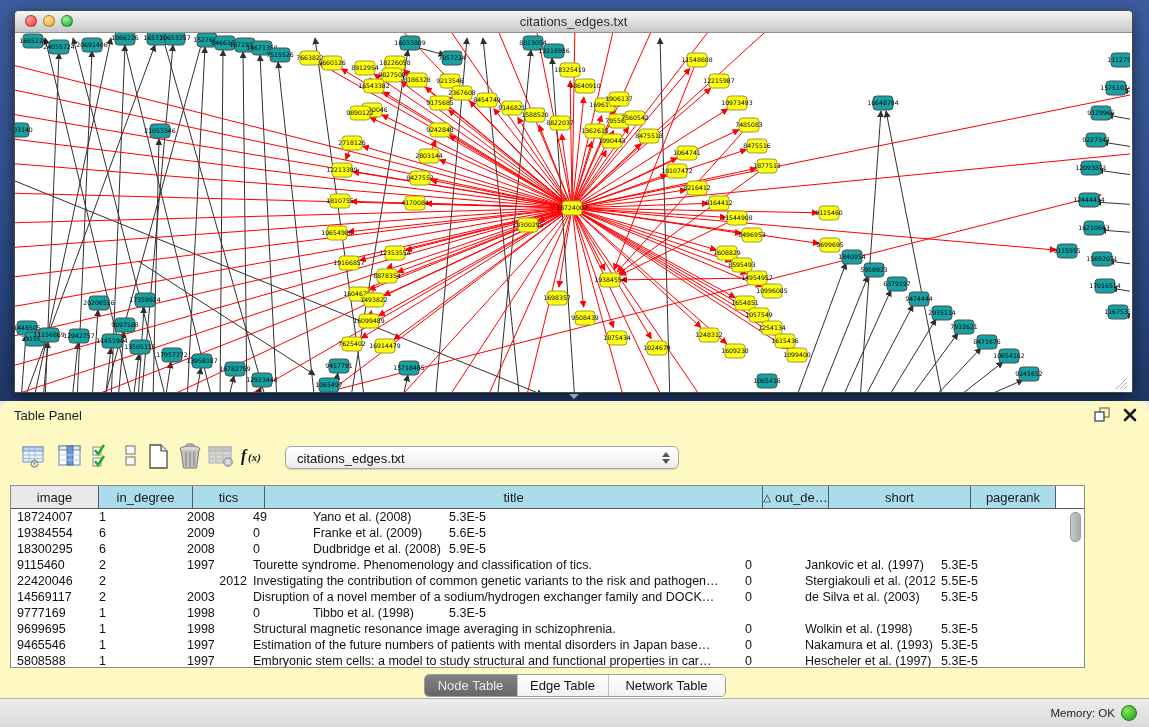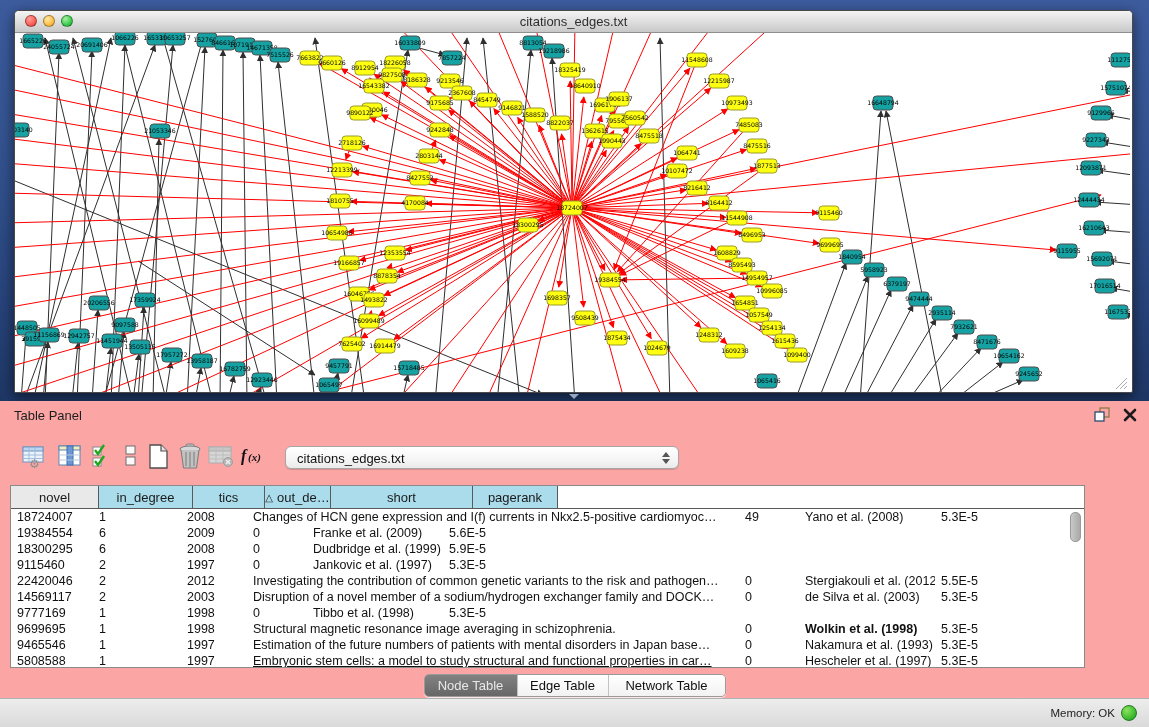--- a/index.html
+++ b/index.html
@@ -18,21 +18,21 @@
     background:linear-gradient(180deg,#f4f4f4 0%,#dcdcdc 55%,#c8c8c8 100%);
     border-bottom:1px solid #8f8f8f;position:relative;}
   .titlebar .title{position:absolute;left:0;right:0;top:3px;text-align:center;
     font-size:13px;color:#2f2f2f;}
   .lights{position:absolute;left:10px;top:4px;display:flex;gap:6px;}
   .light{width:12px;height:12px;border-radius:50%;box-sizing:border-box;border:1px solid rgba(0,0,0,.35);}
   .canvas{position:relative;width:1115px;height:359px;background:#fff;overflow:hidden;}
   .canvas svg{display:block;}
   .grip{position:absolute;right:2px;bottom:2px;width:14px;height:14px;opacity:.55;}
   
-  .panel{position:absolute;left:0;top:401px;width:1149px;height:326px;background:#fca5a5;}
+  .panel{position:absolute;left:0;top:401px;width:1149px;height:326px;background:#fef9c3;border-radius:10px;}
   .panel-title{position:absolute;left:14px;top:7px;font-size:13px;color:#1d1d1d;}
   .panel-winbtns{position:absolute;right:12px;top:6px;display:flex;gap:12px;align-items:center;}
   .toolbar{position:absolute;left:0;top:40px;height:34px;width:100%;}
   .tool{position:absolute;top:2px;cursor:default;}
   .combo{position:absolute;left:285px;top:5px;width:394px;height:23px;box-sizing:border-box;
     border:1px solid #a6a6a6;border-radius:6px;
     background:linear-gradient(180deg,#ffffff 0%,#f3f3f3 70%,#e9e9e9 100%);
     box-shadow:0 1px 1px rgba(0,0,0,.15);}
   .combo .val{position:absolute;left:11px;top:4px;font-size:13px;color:#111;}
   .combo .step{position:absolute;right:7px;top:3px;width:10px;text-align:center;}
@@ -868,77 +868,80 @@
       <div class="step">
         <div class="up"></div>
           <div class="dn"></div>
       </div>
     </div>
   </div>
 
   <div class="tablebox">
     <div class="thead" id="thead">
         <div class="th" style="width: 88px; background: rgb(233, 233, 233);">
-          <span>novel</span>
+          <span>image</span>
         </div>
         <div class="th" style="width: 94px; background: rgb(170, 220, 236);">
           <span>in_degree</span>
         </div>
         <div class="th" style="width: 72px; background: rgb(170, 220, 236);">
           <span>tics</span>
+        </div>
+        <div class="th" style="width: 498px; background: rgb(170, 220, 236);">
+          <span>title</span>
         </div>
         <div class="th" style="width: 66px; background: rgb(170, 220, 236);">
           <span style="font-size: 10px;">△</span>
           <span>out_de…</span>
         </div>
         <div class="th" style="width: 142px; background: rgb(170, 220, 236);">
           <span>short</span>
         </div>
         <div class="th" style="width: 85px; background: rgb(170, 220, 236);">
           <span>pagerank</span>
         </div>
       </div>
     <div id="tbody">
         <div class="trow">
           <div class="td" style="width: 82px;">18724007</div>
           <div class="td" style="width: 88px;">1</div>
           <div class="td" style="width: 66px;">2008</div>
-          <div class="td" style="width: 492px;">Changes of HCN gene expression and I(f) currents in Nkx2.5-positive cardiomyoc…</div>
           <div class="td" style="width: 60px;">49</div>
           <div class="td" style="width: 136px;">Yano et al. (2008)</div>
           <div class="td" style="width: 79px;">5.3E-5</div>
         </div>
         <div class="trow">
           <div class="td" style="width: 82px;">19384554</div>
           <div class="td" style="width: 88px;">6</div>
           <div class="td" style="width: 66px;">2009</div>
           <div class="td" style="width: 60px;">0</div>
           <div class="td" style="width: 136px;">Franke et al. (2009)</div>
           <div class="td" style="width: 79px;">5.6E-5</div>
         </div>
         <div class="trow">
           <div class="td" style="width: 82px;">18300295</div>
           <div class="td" style="width: 88px;">6</div>
           <div class="td" style="width: 66px;">2008</div>
           <div class="td" style="width: 60px;">0</div>
-          <div class="td" style="width: 136px;">Dudbridge et al. (1999)</div>
+          <div class="td" style="width: 136px;">Dudbridge et al. (2008)</div>
           <div class="td" style="width: 79px;">5.9E-5</div>
         </div>
         <div class="trow">
           <div class="td" style="width: 82px;">9115460</div>
           <div class="td" style="width: 88px;">2</div>
           <div class="td" style="width: 66px;">1997</div>
+          <div class="td" style="width: 492px;">Tourette syndrome. Phenomenology and classification of tics.</div>
           <div class="td" style="width: 60px;">0</div>
           <div class="td" style="width: 136px;">Jankovic et al. (1997)</div>
           <div class="td" style="width: 79px;">5.3E-5</div>
         </div>
         <div class="trow">
           <div class="td" style="width: 82px;">22420046</div>
           <div class="td" style="width: 88px;">2</div>
-          <div class="td" style="width: 66px;">2012</div>
+          <div class="td" style="width: 66px; text-align: right;">2012</div>
           <div class="td" style="width: 492px;">Investigating the contribution of common genetic variants to the risk and pathogen…</div>
           <div class="td" style="width: 60px;">0</div>
           <div class="td" style="width: 136px;">Stergiakouli et al. (2012)</div>
           <div class="td" style="width: 79px;">5.5E-5</div>
         </div>
         <div class="trow">
           <div class="td" style="width: 82px;">14569117</div>
           <div class="td" style="width: 88px;">2</div>
           <div class="td" style="width: 66px;">2003</div>
           <div class="td" style="width: 492px;">Disruption of a novel member of a sodium/hydrogen exchanger family and DOCK…</div>
@@ -953,37 +956,37 @@
           <div class="td" style="width: 60px;">0</div>
           <div class="td" style="width: 136px;">Tibbo et al. (1998)</div>
           <div class="td" style="width: 79px;">5.3E-5</div>
         </div>
         <div class="trow">
           <div class="td" style="width: 82px;">9699695</div>
           <div class="td" style="width: 88px;">1</div>
           <div class="td" style="width: 66px;">1998</div>
           <div class="td" style="width: 492px;">Structural magnetic resonance image averaging in schizophrenia.</div>
           <div class="td" style="width: 60px;">0</div>
-          <div class="td" style="width: 136px; font-weight: bold;">Wolkin et al. (1998)</div>
+          <div class="td" style="width: 136px;">Wolkin et al. (1998)</div>
           <div class="td" style="width: 79px;">5.3E-5</div>
         </div>
         <div class="trow">
           <div class="td" style="width: 82px;">9465546</div>
           <div class="td" style="width: 88px;">1</div>
           <div class="td" style="width: 66px;">1997</div>
           <div class="td" style="width: 492px;">Estimation of the future numbers of patients with mental disorders in Japan base…</div>
           <div class="td" style="width: 60px;">0</div>
           <div class="td" style="width: 136px;">Nakamura et al. (1993)</div>
           <div class="td" style="width: 79px;">5.3E-5</div>
         </div>
         <div class="trow">
           <div class="td" style="width: 82px;">5808588</div>
           <div class="td" style="width: 88px;">1</div>
           <div class="td" style="width: 66px;">1997</div>
-          <div class="td" style="width: 492px; text-decoration: underline;">Embryonic stem cells: a model to study structural and functional properties in car…</div>
+          <div class="td" style="width: 492px;">Embryonic stem cells: a model to study structural and functional properties in car…</div>
           <div class="td" style="width: 60px;">0</div>
           <div class="td" style="width: 136px;">Hescheler et al. (1997)</div>
           <div class="td" style="width: 79px;">5.3E-5</div>
         </div>
       </div>
     <div class="vscroll"></div>
   </div>
 
   <div class="tabs" id="tabbar">
       <div class="tab active" style="width: 92px;">Node Table</div>

